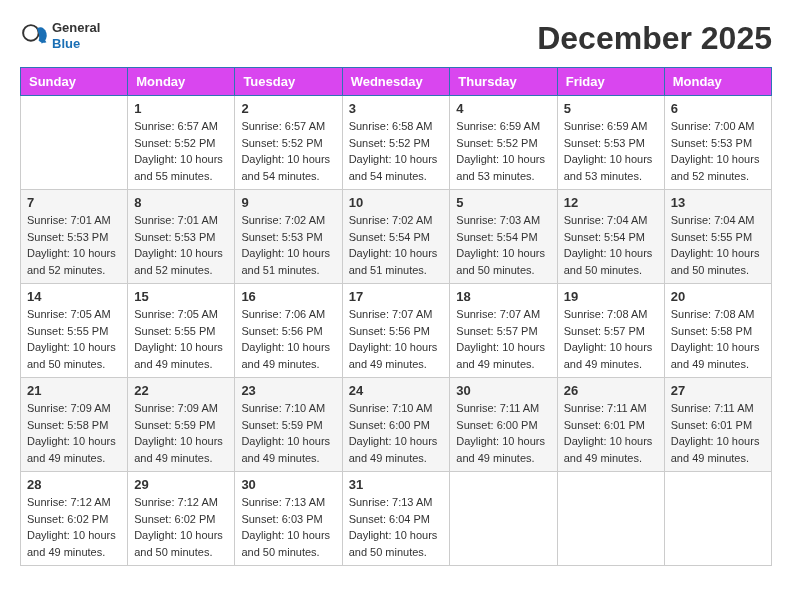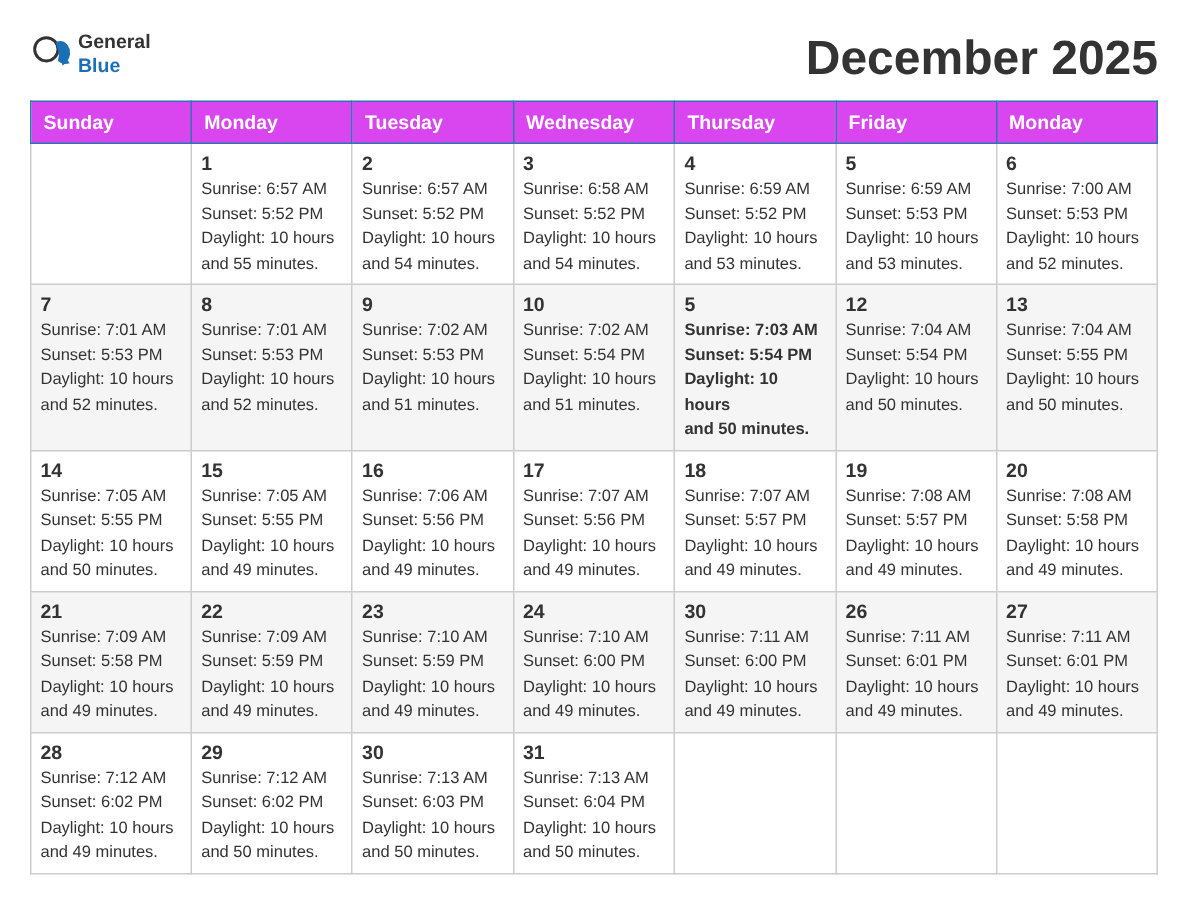--- a/index.html
+++ b/index.html
@@ -190,21 +190,21 @@
         </td>
         <td>
           <span class="day-number">10</span>
           <div class="day-info" style="white-space: pre-line;">Sunrise: 7:02 AM
 Sunset: 5:54 PM
 Daylight: 10 hours
 and 51 minutes.</div>
         </td>
         <td>
           <span class="day-number">5</span>
-          <div class="day-info" style="white-space: pre-line; font-weight: bold;">Sunrise: 7:03 AM
+          <div class="day-info" style="white-space: pre-line;">Sunrise: 7:03 AM
 Sunset: 5:54 PM
 Daylight: 10 hours
 and 50 minutes.</div>
         </td>
         <td>
           <span class="day-number">12</span>
           <div class="day-info" style="white-space: pre-line;">Sunrise: 7:04 AM
 Sunset: 5:54 PM
 Daylight: 10 hours
 and 50 minutes.</div>

